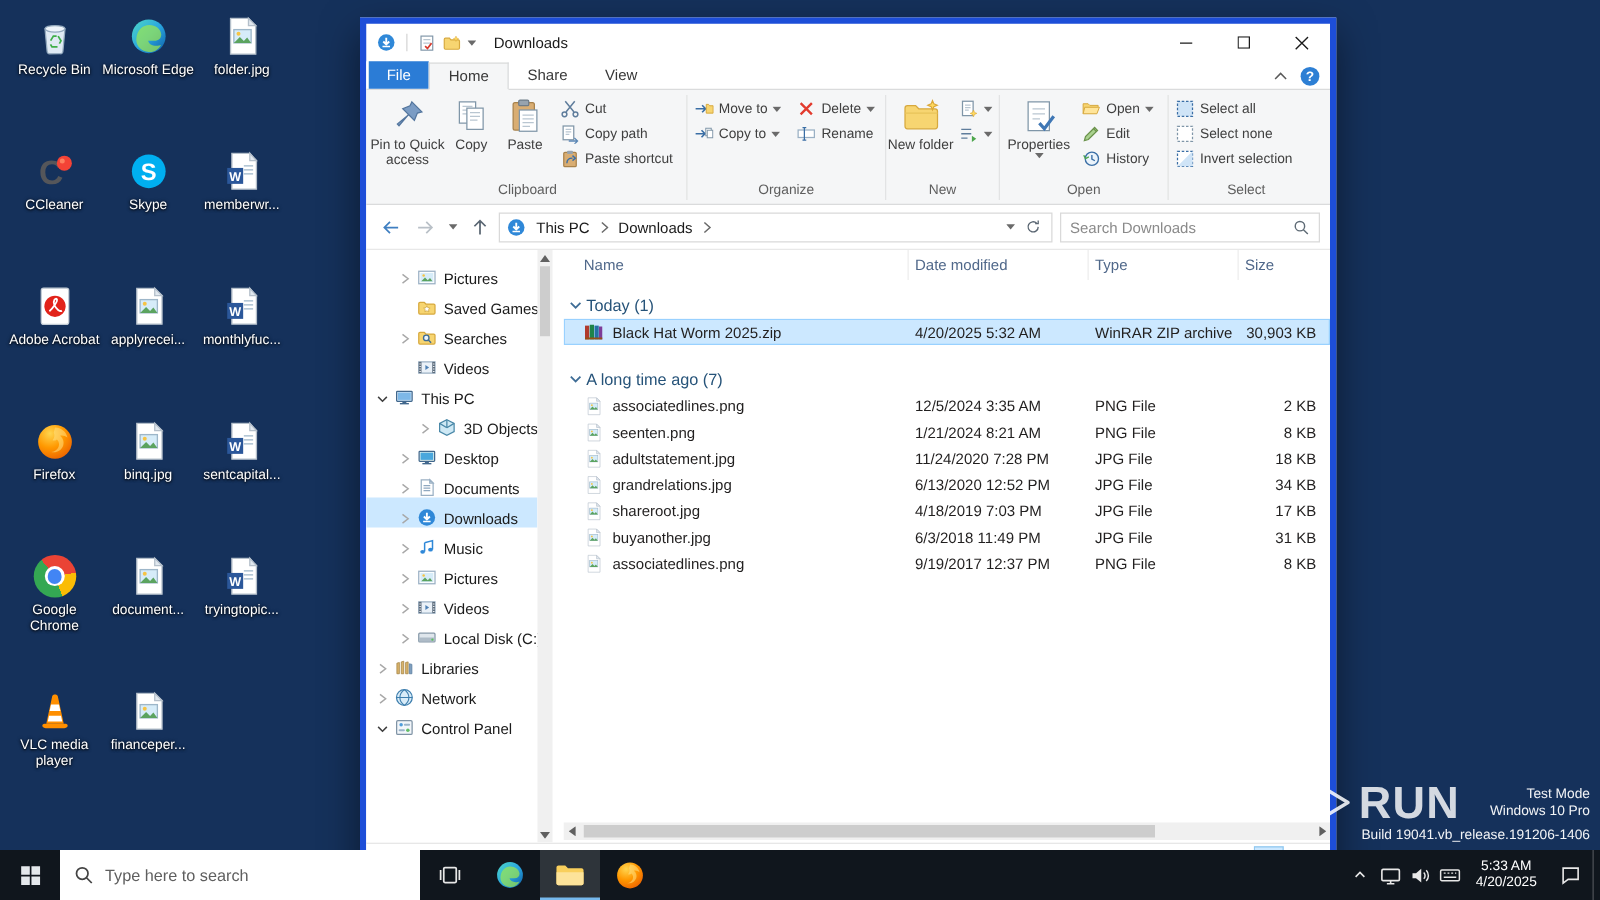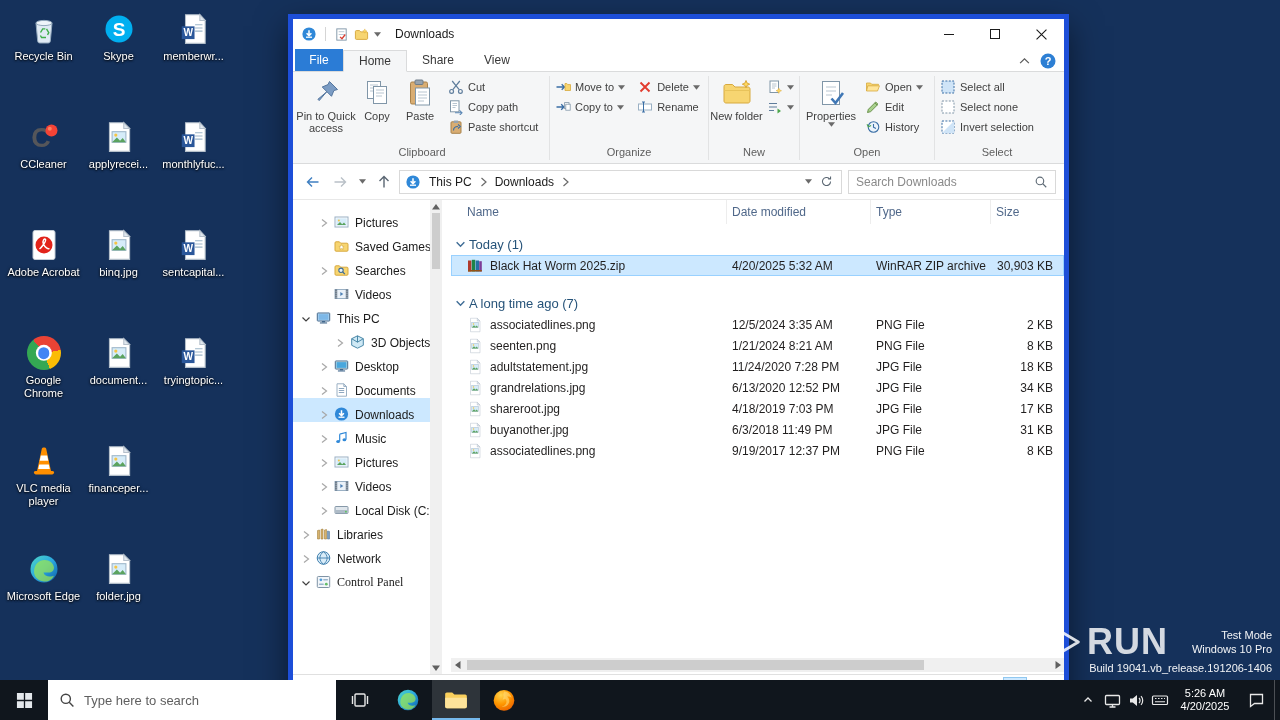--- a/index.html
+++ b/index.html
@@ -143,20 +143,36 @@
       </div>
       <div class="dicon">
         <div class="dicon-img">
           <svg viewBox="0 0 34 34">
             <rect x="6" y="2.5" width="22" height="29" rx="2" fill="#fff" stroke="#c4cdd6"></rect>
             <circle cx="17" cy="17" r="8.5" fill="#e2231a"></circle>
             <path d="M12.5 21c2-1.5 7-8 6-9.5s-3.5 1-2 4.5 4.5 5.5 6 4.5" fill="none" stroke="#fff" stroke-width="1.5"></path>
           </svg>
         </div>
         <div class="dicon-label">Adobe Acrobat</div>
+      </div>
+      <div class="dicon">
+        <div class="dicon-img">
+          <svg viewBox="0 0 34 34">
+            <defs>
+              <radialGradient id="fx" cx="0.35" cy="0.25" r="0.95">
+                <stop offset="0" stop-color="#ffd54f"></stop>
+                <stop offset="0.45" stop-color="#ff9800"></stop>
+                <stop offset="1" stop-color="#e65100"></stop>
+              </radialGradient>
+            </defs>
+            <circle cx="17" cy="17.5" r="13.5" fill="url(#fx)"></circle>
+            <path d="M17 6c5 0 9 3.5 10 8-2-1.5-4-2-6-1.5 2.5 2 3.5 5 2.5 8-1.5 4-5.5 6-9.5 5 6-.5 8-7 4.5-10-1 1-2.5 1.2-3.5.6 1.5-1.6 2-3.6 1-6.1z" fill="#ffe082" opacity=".55"></path>
+          </svg>
+        </div>
+        <div class="dicon-label">Firefox</div>
       </div>
       <div class="dicon">
         <div class="dicon-img">
           <div style="width:100%;height:100%;border-radius:50%;background:conic-gradient(from -40deg,#ea4335 0 120deg,#fbbc05 0 200deg,#34a853 0 360deg);position:relative">
             <i style="position:absolute;left:50%;top:50%;width:48%;height:48%;transform:translate(-50%,-50%);border-radius:50%;background:#fff"></i>
             <i style="position:absolute;left:50%;top:50%;width:34%;height:34%;transform:translate(-50%,-50%);border-radius:50%;background:#4285f4"></i>
           </div>
         </div>
         <div class="dicon-label">Google Chrome</div>
       </div>
@@ -927,21 +943,21 @@
               </svg>
             </span>
             <span class="nico">
               <svg viewBox="0 0 16 16">
                 <circle cx="8" cy="8" r="6.3" fill="#d9ecf8" stroke="#3f7fae"></circle>
                 <path d="M1.7 8h12.6M8 1.7c-4.8 3.5-4.8 9.1 0 12.6M8 1.7c4.8 3.5 4.8 9.1 0 12.6" fill="none" stroke="#3f7fae" stroke-width=".9"></path>
               </svg>
             </span>
             <span class="nlabel">Network</span>
           </div>
-          <div class="navitem" style="padding-left: 6px; font-family: Liberation Serif, serif;">
+          <div class="navitem" style="padding-left: 6px;">
             <span class="nchev">
               <svg width="10" height="10" viewBox="0 0 10 10">
                 <path d="M1.5 3.5L5 7l3.5-3.5" fill="none" stroke="#404040" stroke-width="1.2"></path>
               </svg>
             </span>
             <span class="nico">
               <svg viewBox="0 0 16 16">
                 <rect x="1.8" y="2.5" width="12.4" height="11" rx="1" fill="#f2f6fa" stroke="#7f93a5"></rect>
                 <circle cx="5.4" cy="5.8" r="1.4" fill="#4f9ddb"></circle>
                 <rect x="7.6" y="5" width="5" height="1.6" rx=".8" fill="#9ab4c9"></rect>
@@ -1275,21 +1291,21 @@
         </button>
       <button class="trbtn">
           <span>
             <svg width="18" height="18" viewBox="0 0 18 18">
               <rect x="1.5" y="5" width="15" height="8.5" rx="1" fill="none" stroke="#e8e8e8" stroke-width="1.2"></rect>
               <path d="M4 7.5h1.5M7 7.5h1.5M10 7.5h1.5M13 7.5h1M4 10.8h10" stroke="#e8e8e8" stroke-width="1.1"></path>
             </svg>
           </span>
         </button>
       <button class="clock">
-        <span>5:26 AM</span>
+        <span>5:33 AM</span>
         <span>4/20/2025</span>
       </button>
       <button class="notifbtn">
           <span>
             <svg width="17" height="17" viewBox="0 0 17 17">
               <path d="M2.5 2.5h12v9h-8l-4 3z" fill="none" stroke="#e8e8e8" stroke-width="1.3"></path>
             </svg>
           </span>
         </button>
       <button class="showdesk"></button>

